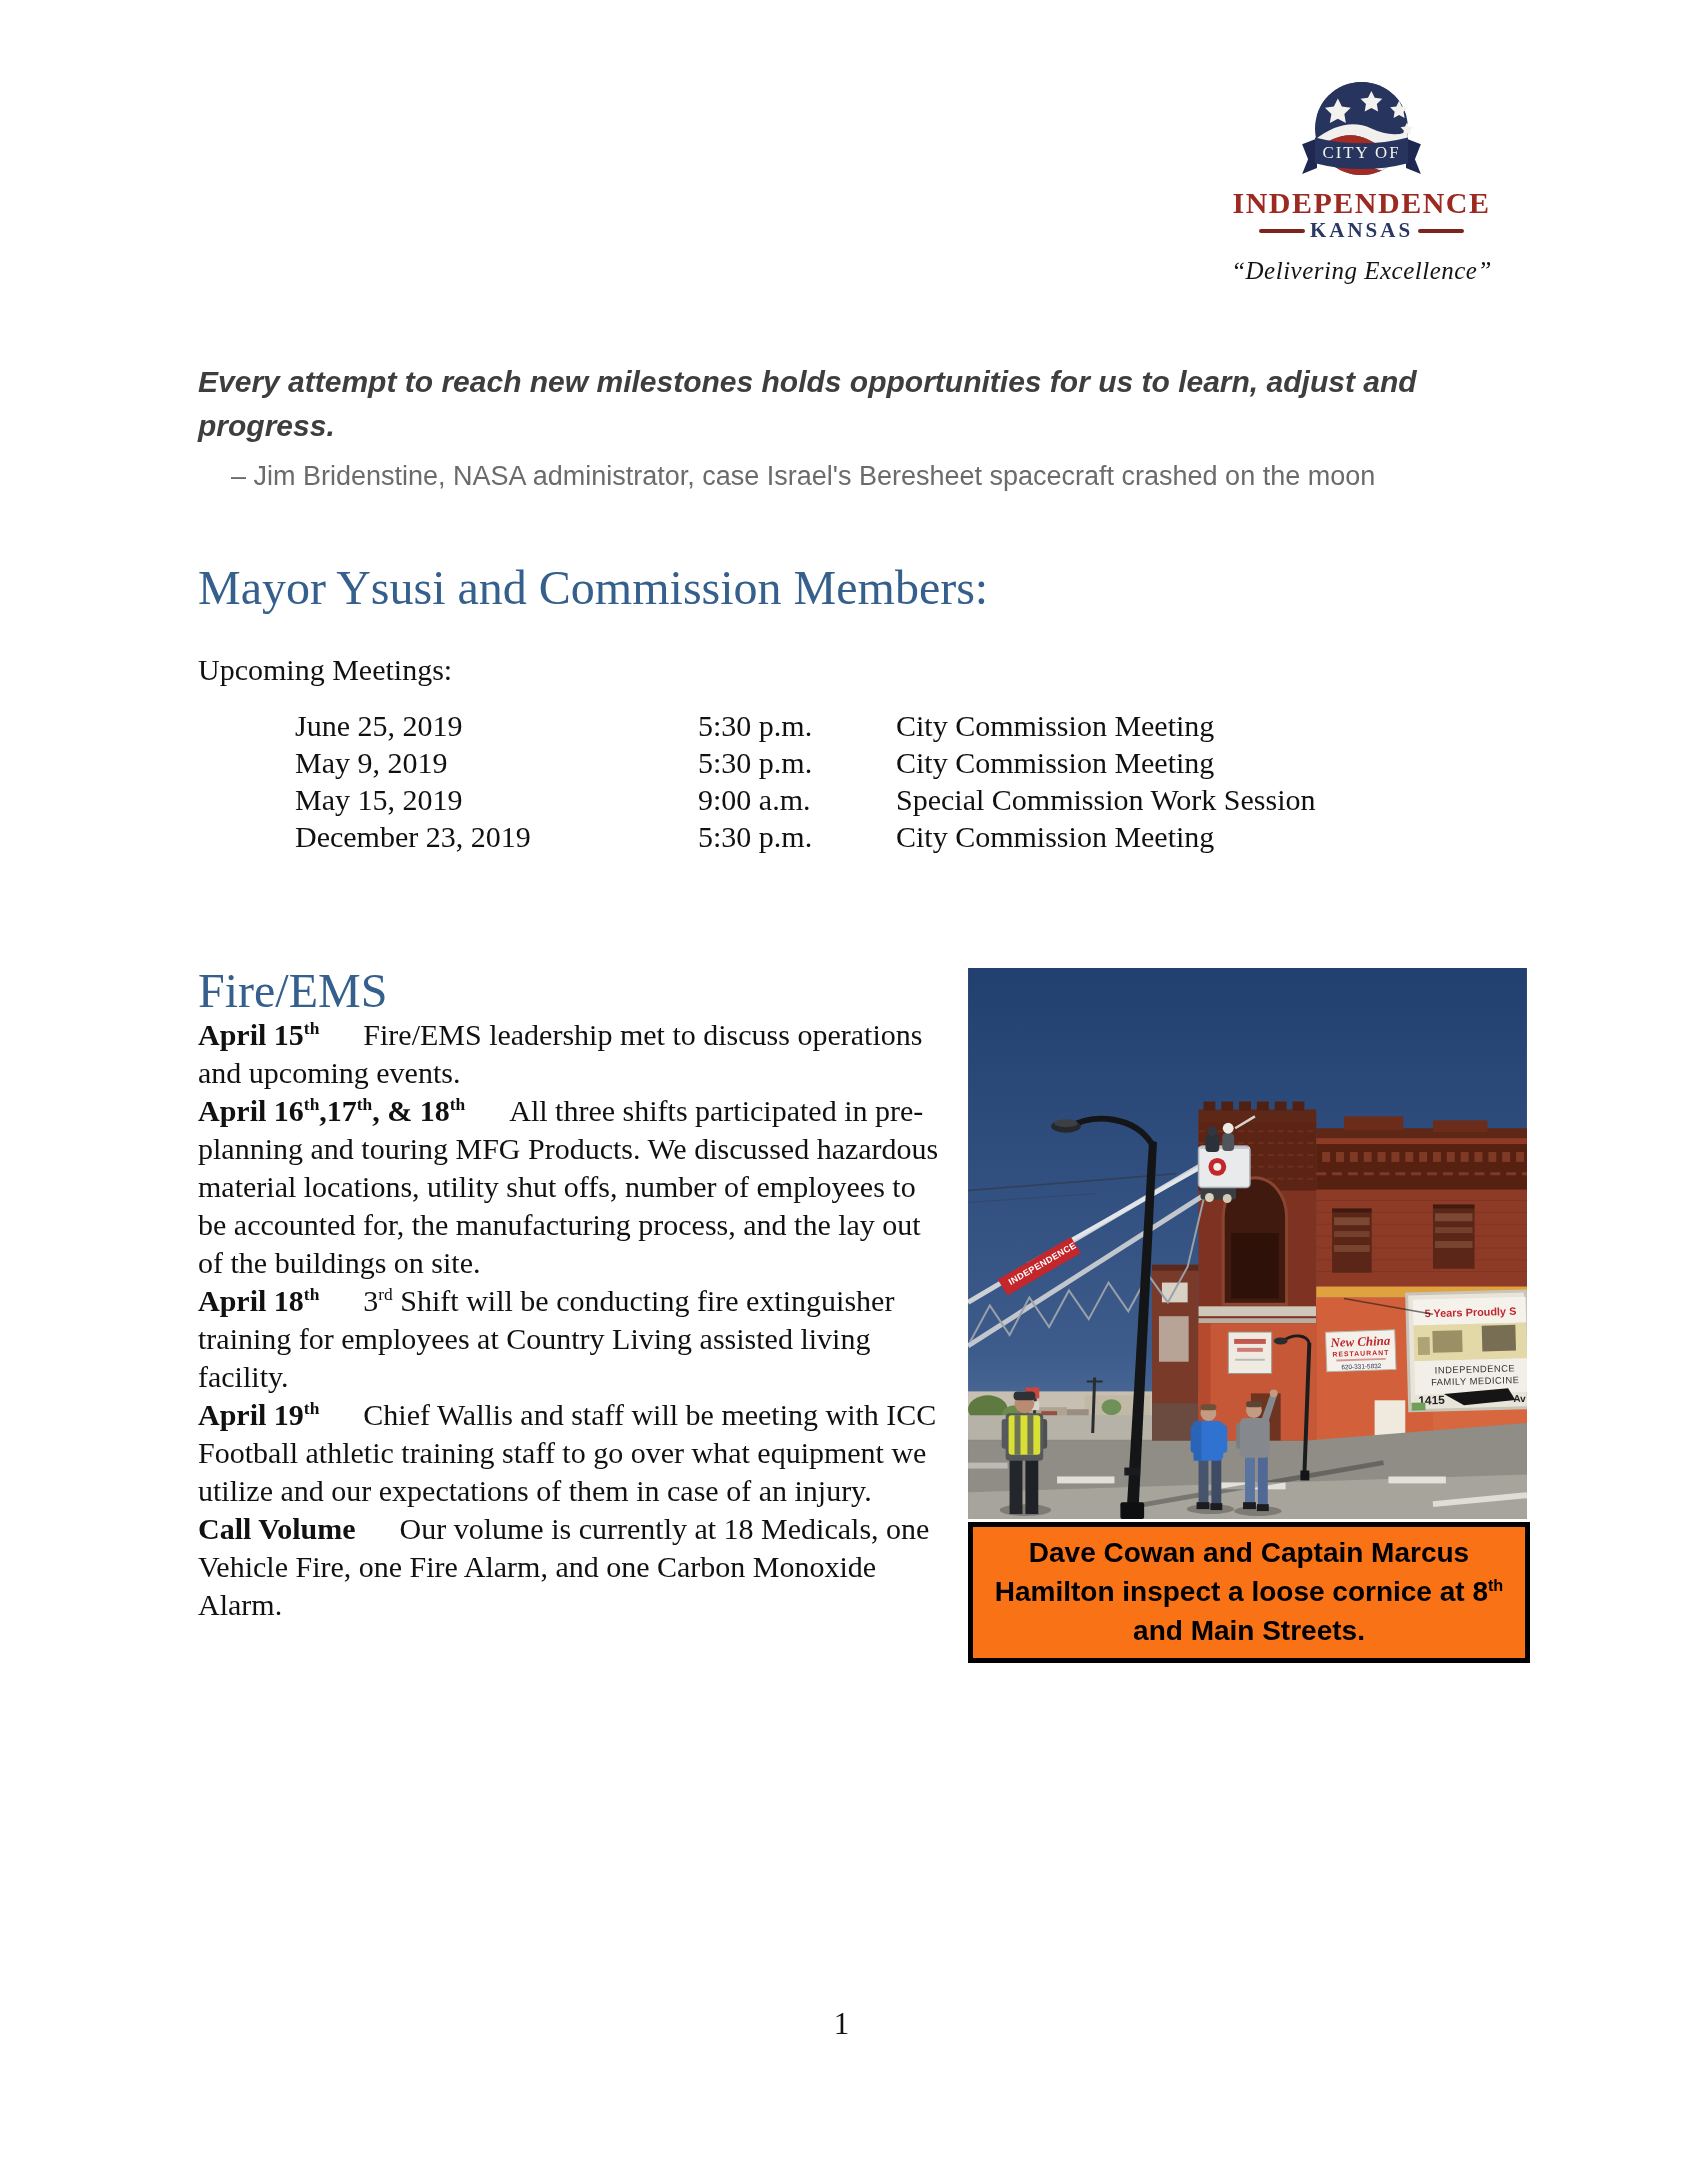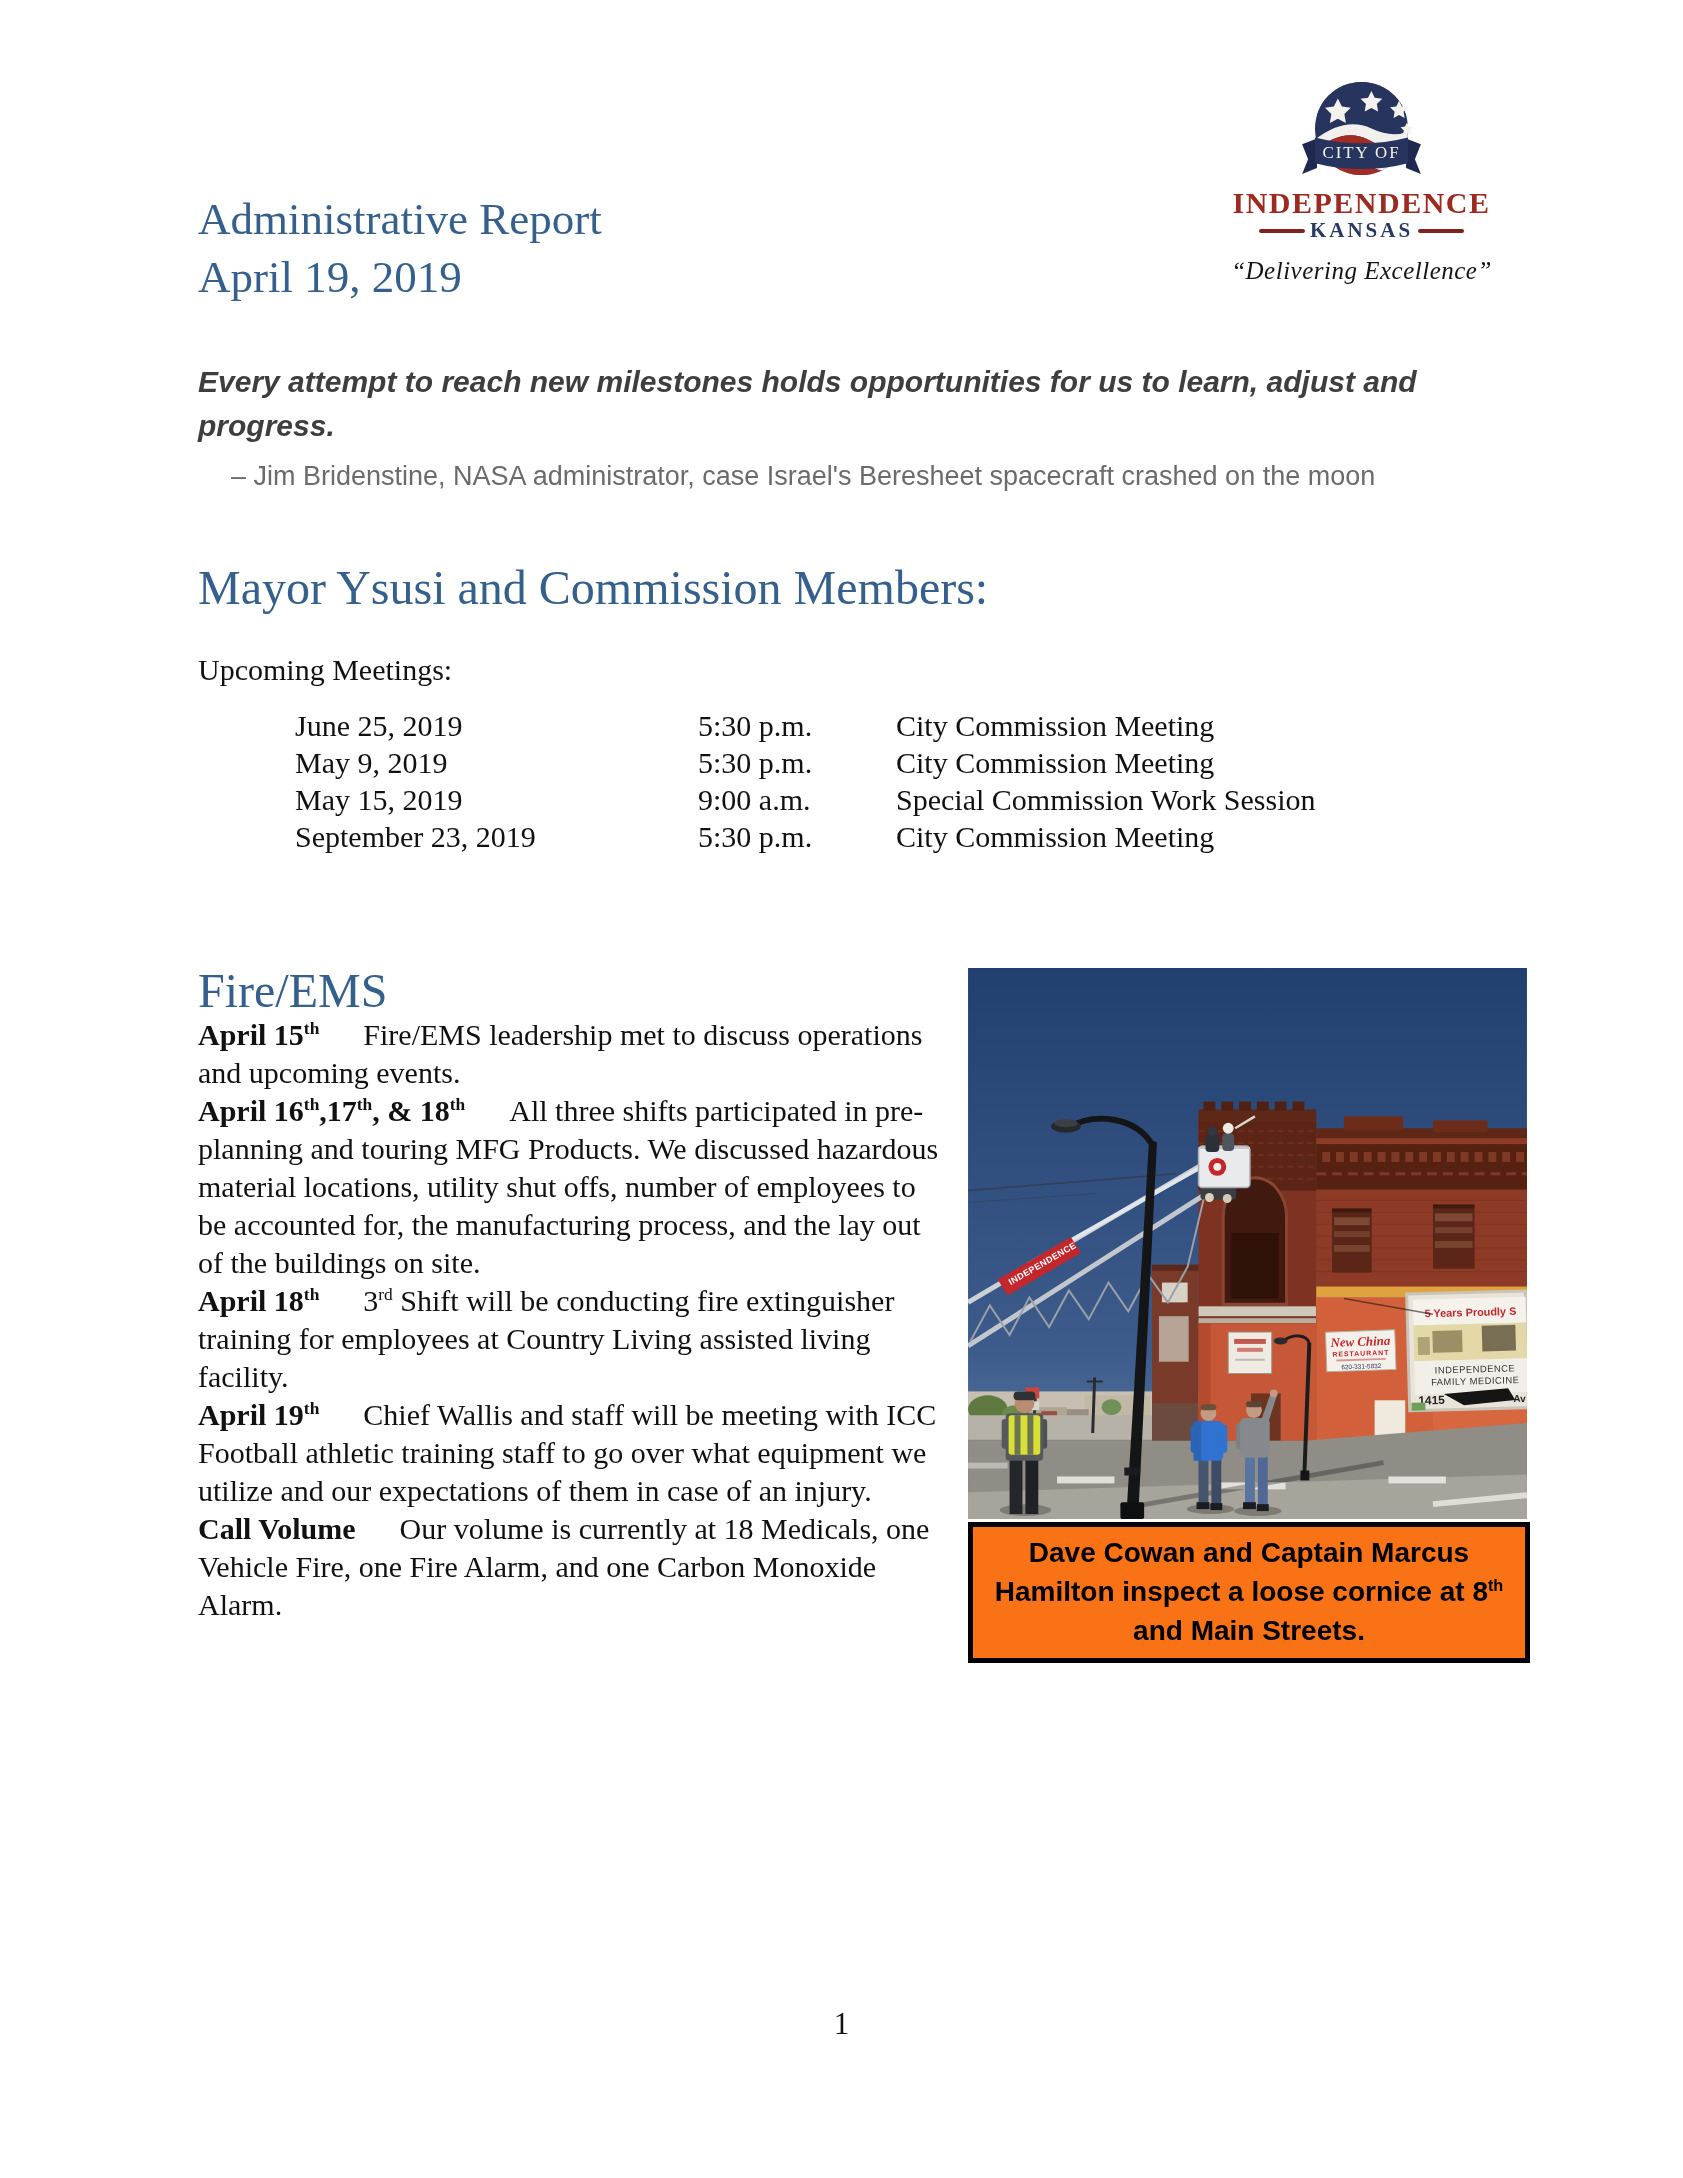--- a/index.html
+++ b/index.html
@@ -56,24 +56,20 @@
     font-weight:700;font-size:28px;line-height:39px;color:#000;background:#f97316;
   }
   
   .page-number{position:absolute;left:0;top:2006px;width:1683px;text-align:center;font-size:31px;}
 </style>
 </head>
 <body>
 
 <div class="page">
 
-  <div class="doc-title">
-    <div>Administrative Report</div>
-    <div>April 19, 2019</div>
-  </div>
 
   <div class="logo">
     <svg width="277" height="103" viewBox="0 0 280 104">
       <defs>
         <clipPath id="globeclip">
             <circle cx="140" cy="52" r="47"></circle>
           </clipPath>
       </defs>
       <circle cx="140" cy="52" r="47" fill="#27355E"></circle>
       <g clip-path="url(#globeclip)">
@@ -121,21 +117,21 @@
       <span class="m-date">May 9, 2019</span>
       <span class="m-time">5:30 p.m.</span>
       <span class="m-name">City Commission Meeting</span>
     </div>
     <div class="meeting-row">
       <span class="m-date">May 15, 2019</span>
       <span class="m-time">9:00 a.m.</span>
       <span class="m-name">Special Commission Work Session</span>
     </div>
     <div class="meeting-row">
-      <span class="m-date">September 23, 2019</span>
+      <span class="m-date">December 23, 2019</span>
       <span class="m-time">5:30 p.m.</span>
       <span class="m-name">City Commission Meeting</span>
     </div>
   </div>
 
   <div class="fire-section">
 
     <figure class="photo-fig" style="margin-top:3px">
       <div class="photo-frame">
         <svg width="559" height="551" viewBox="0 0 565 557">

